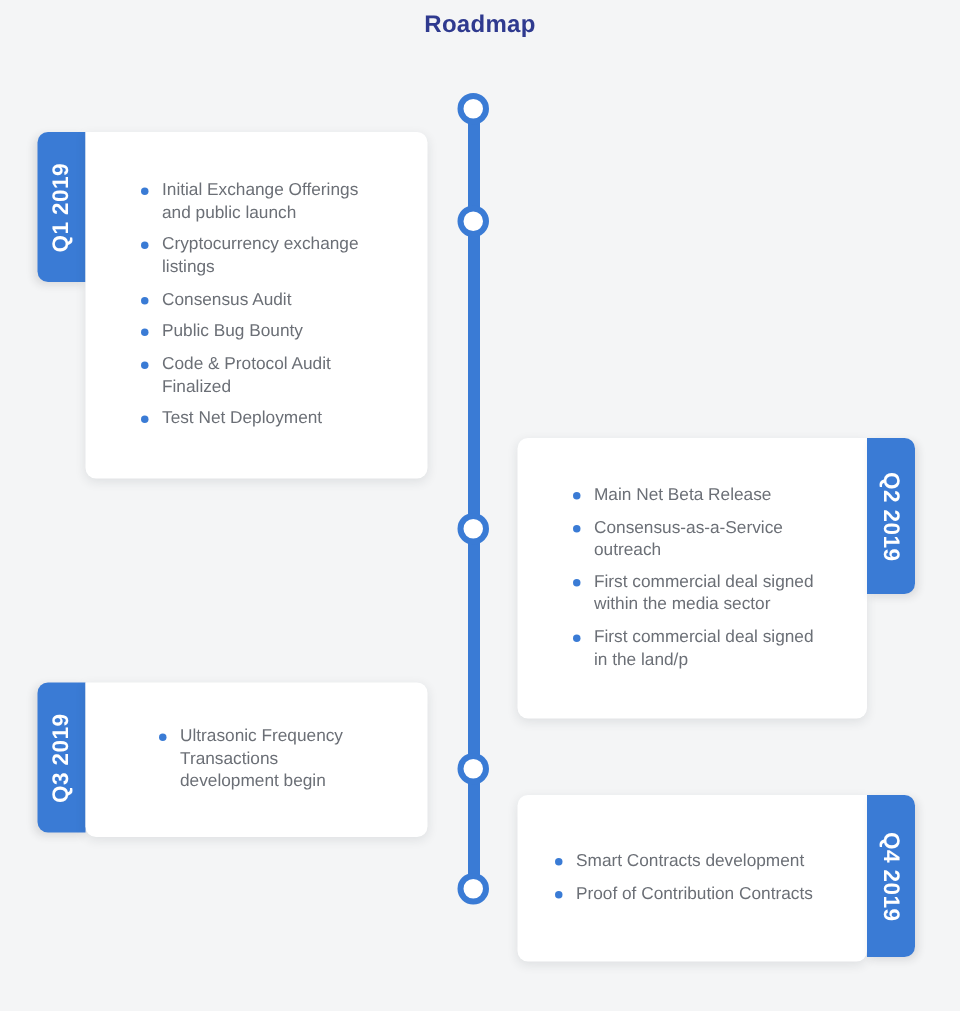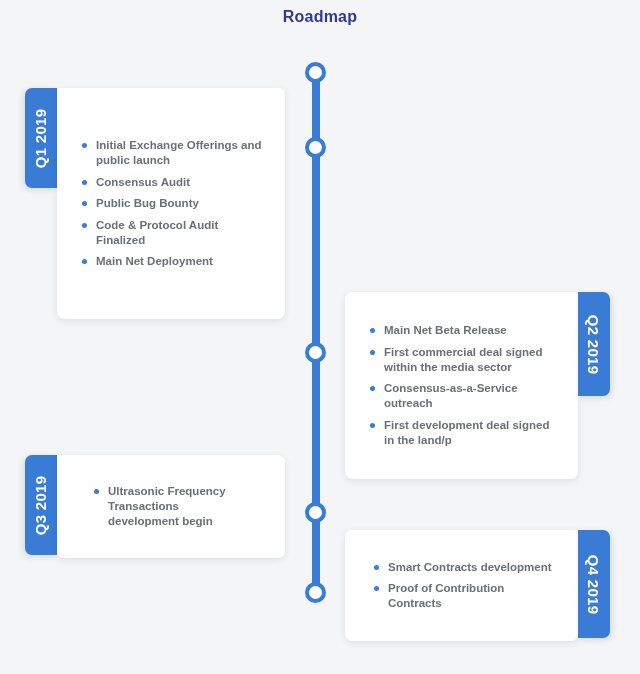--- a/index.html
+++ b/index.html
@@ -95,24 +95,23 @@
     border-radius: 0 7px 7px 7px;
   }
   
   .card-right .card-body {
     border-radius: 7px 0 7px 7px;
     justify-content: flex-end;
   }
 
   ul.task-list {
     list-style: none;
-    margin: 0;
+    margin: 12px;
     padding: 0;
     width: 100%;
-    font-weight: bold;
   }
   ul.task-list li {
     position: relative;
     font-size: 11.5px;
     line-height: 15px;
     color: #6b6f76;
     padding-left: 17px;
     margin: 0 0 6.5px 0;
   }
   ul.task-list li:last-child {
@@ -136,21 +135,21 @@
   #card-q2 { left: 345px; top: 292px; }
   #card-q2 .card-tab  { height: 104px; }
   #card-q2 .card-body { width: 233px; height: 187px; padding: 0 22px; }
 
   #card-q3 { left: 25px;  top: 455px; }
   #card-q3 .card-tab  { height: 100px; }
   #card-q3 .card-body { width: 228px; height: 103px; padding: 0 34px; }
 
   #card-q4 { left: 345px; top: 530px; }
   #card-q4 .card-tab  { height: 108px; }
-  #card-q4 .card-body { width: 233px; height: 111px; padding: 0 26px; }
+  #card-q4 .card-body { width: 233px; height: 111px; padding: 0 10px; }
 </style>
 </head>
 <body>
 
 <div class="page-title">Roadmap</div>
 
 <div class="timeline-axis"></div>
 <div id="timeline-markers">
     <div class="tl-marker" style="top: 62px;"></div>
     <div class="tl-marker" style="top: 137px;"></div>
@@ -159,35 +158,36 @@
     <div class="tl-marker" style="top: 582px;"></div>
   </div>
 
 <div class="card card-left" id="card-q1">
   <div class="card-tab tab-left">
     <span class="tab-text">Q1 2019</span>
   </div>
   <div class="card-body">
     <ul class="task-list" id="list-q1">
         <li><span class="bullet"></span><span>Initial Exchange Offerings and public launch</span></li>
+        <li><span class="bullet"></span><span>Cryptocurrency exchange listings</span></li>
         <li><span class="bullet"></span><span>Consensus Audit</span></li>
         <li><span class="bullet"></span><span>Public Bug Bounty</span></li>
         <li><span class="bullet"></span><span>Code &amp; Protocol Audit Finalized</span></li>
-        <li><span class="bullet"></span><span>Main Net Deployment</span></li>
+        <li><span class="bullet"></span><span>Test Net Deployment</span></li>
       </ul>
   </div>
 </div>
 
 <div class="card card-right" id="card-q2">
   <div class="card-body">
     <ul class="task-list" id="list-q2">
         <li><span class="bullet"></span><span>Main Net Beta Release</span></li>
+        <li><span class="bullet"></span><span>Consensus-as-a-Service outreach</span></li>
         <li><span class="bullet"></span><span>First commercial deal signed within the media sector</span></li>
-        <li><span class="bullet"></span><span>Consensus-as-a-Service outreach</span></li>
-        <li><span class="bullet"></span><span>First development deal signed in the land/p</span></li>
+        <li><span class="bullet"></span><span>First commercial deal signed in the land/p</span></li>
       </ul>
   </div>
   <div class="card-tab tab-right">
     <span class="tab-text">Q2 2019</span>
   </div>
 </div>
 
 <div class="card card-left" id="card-q3">
   <div class="card-tab tab-left">
     <span class="tab-text">Q3 2019</span>

